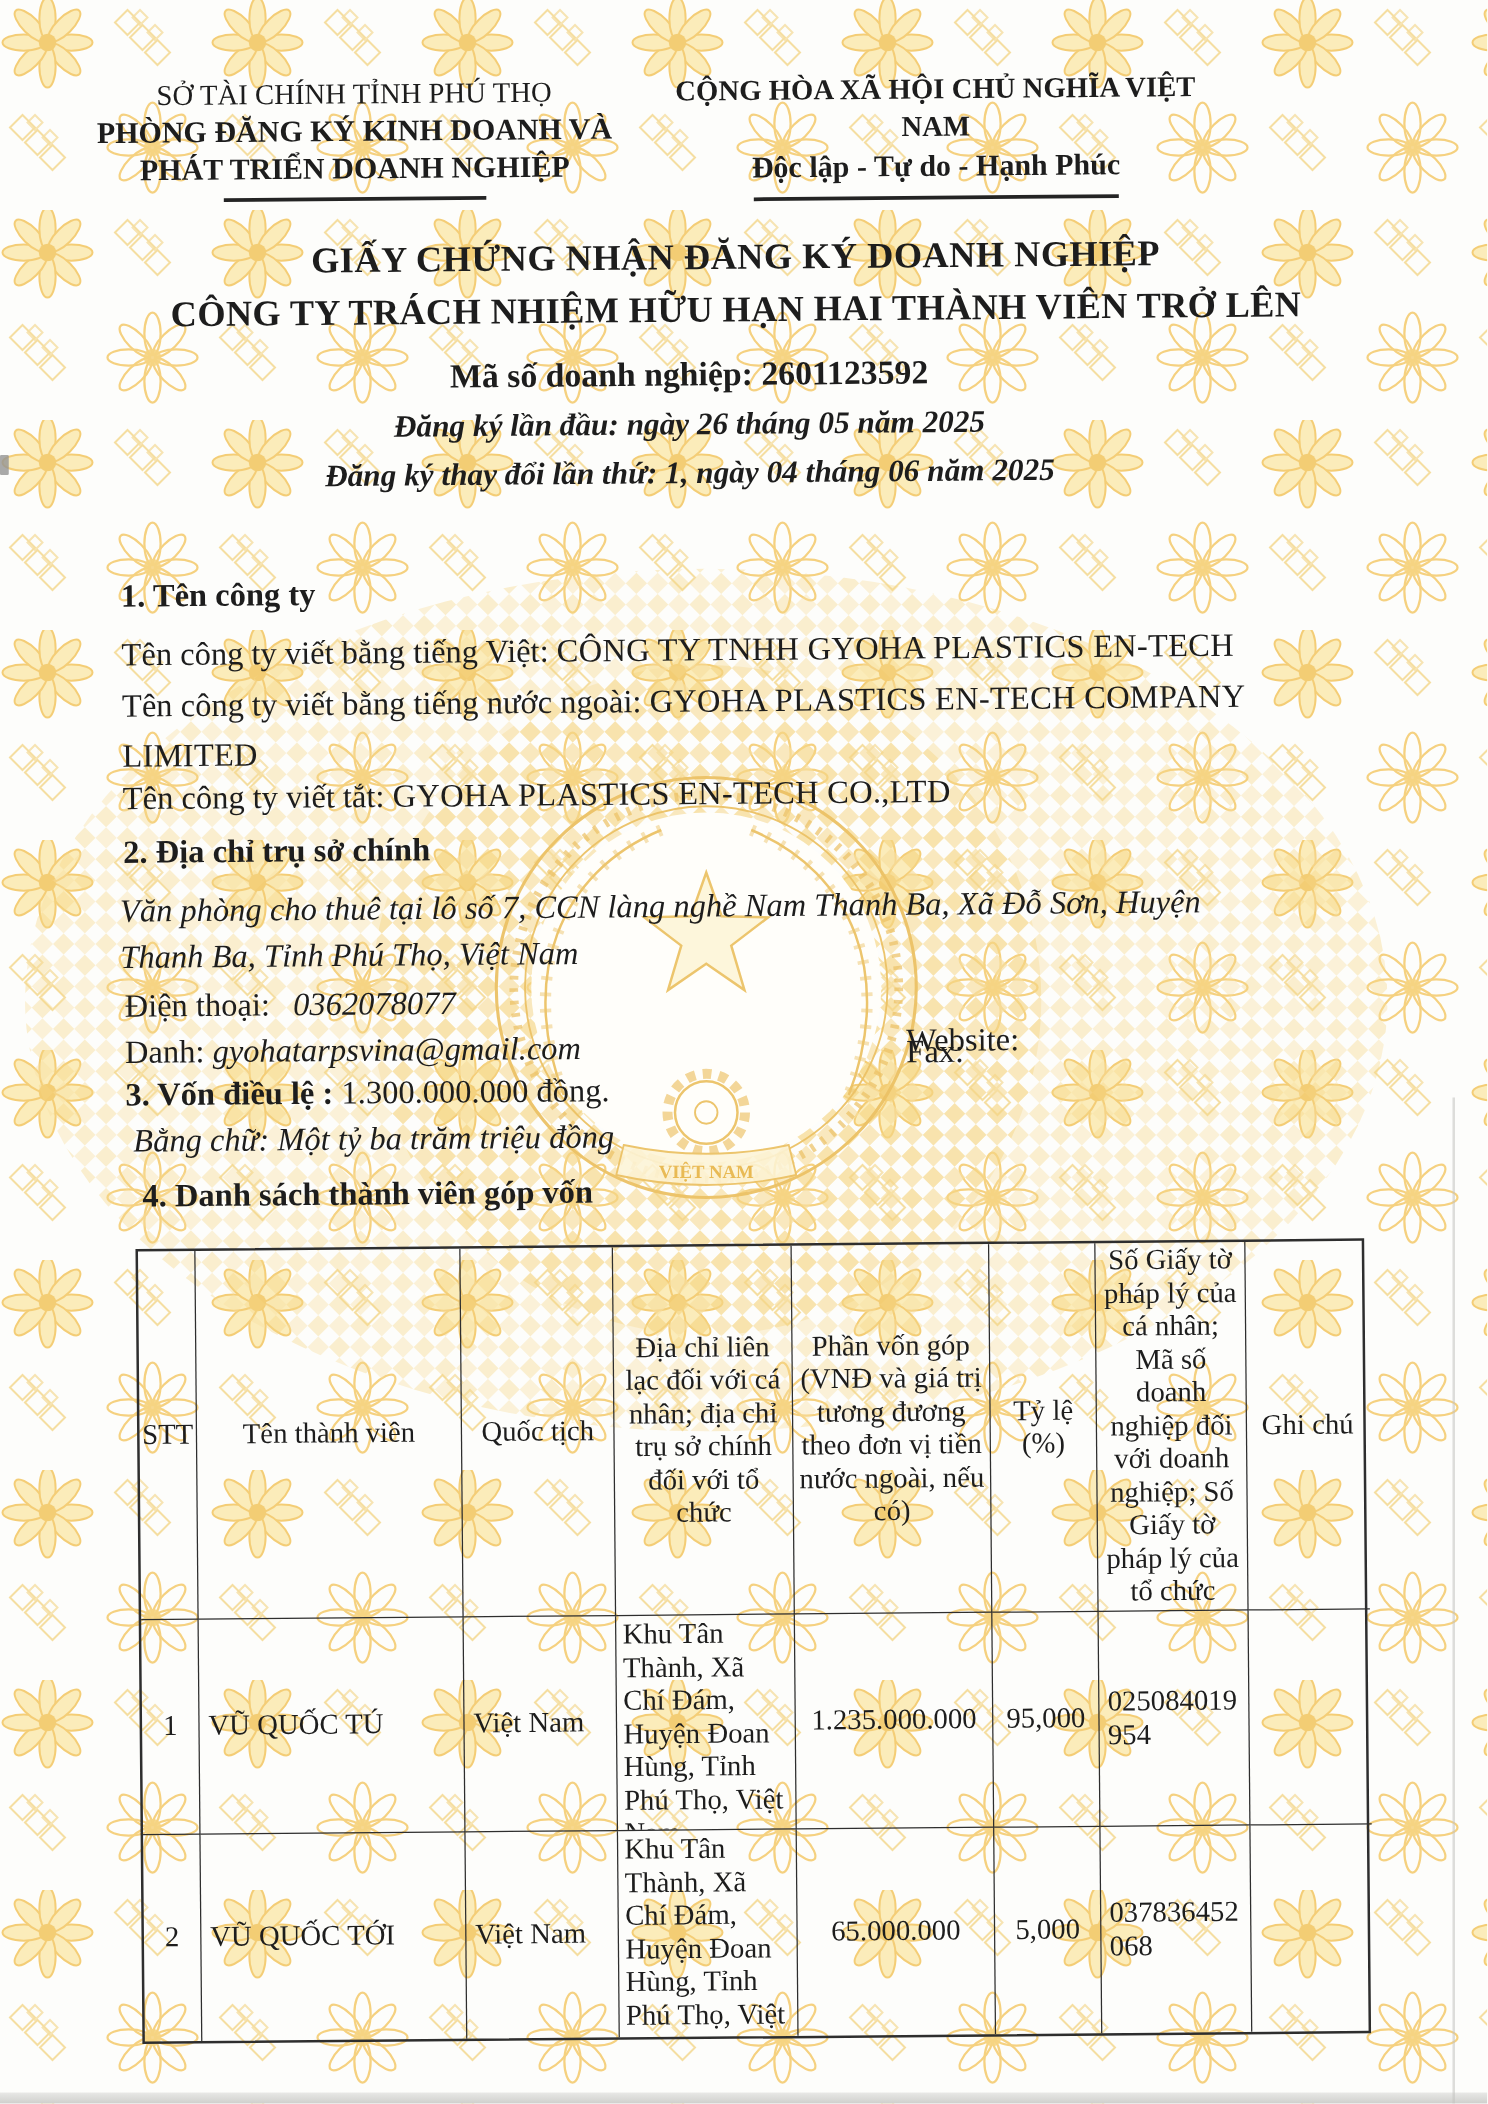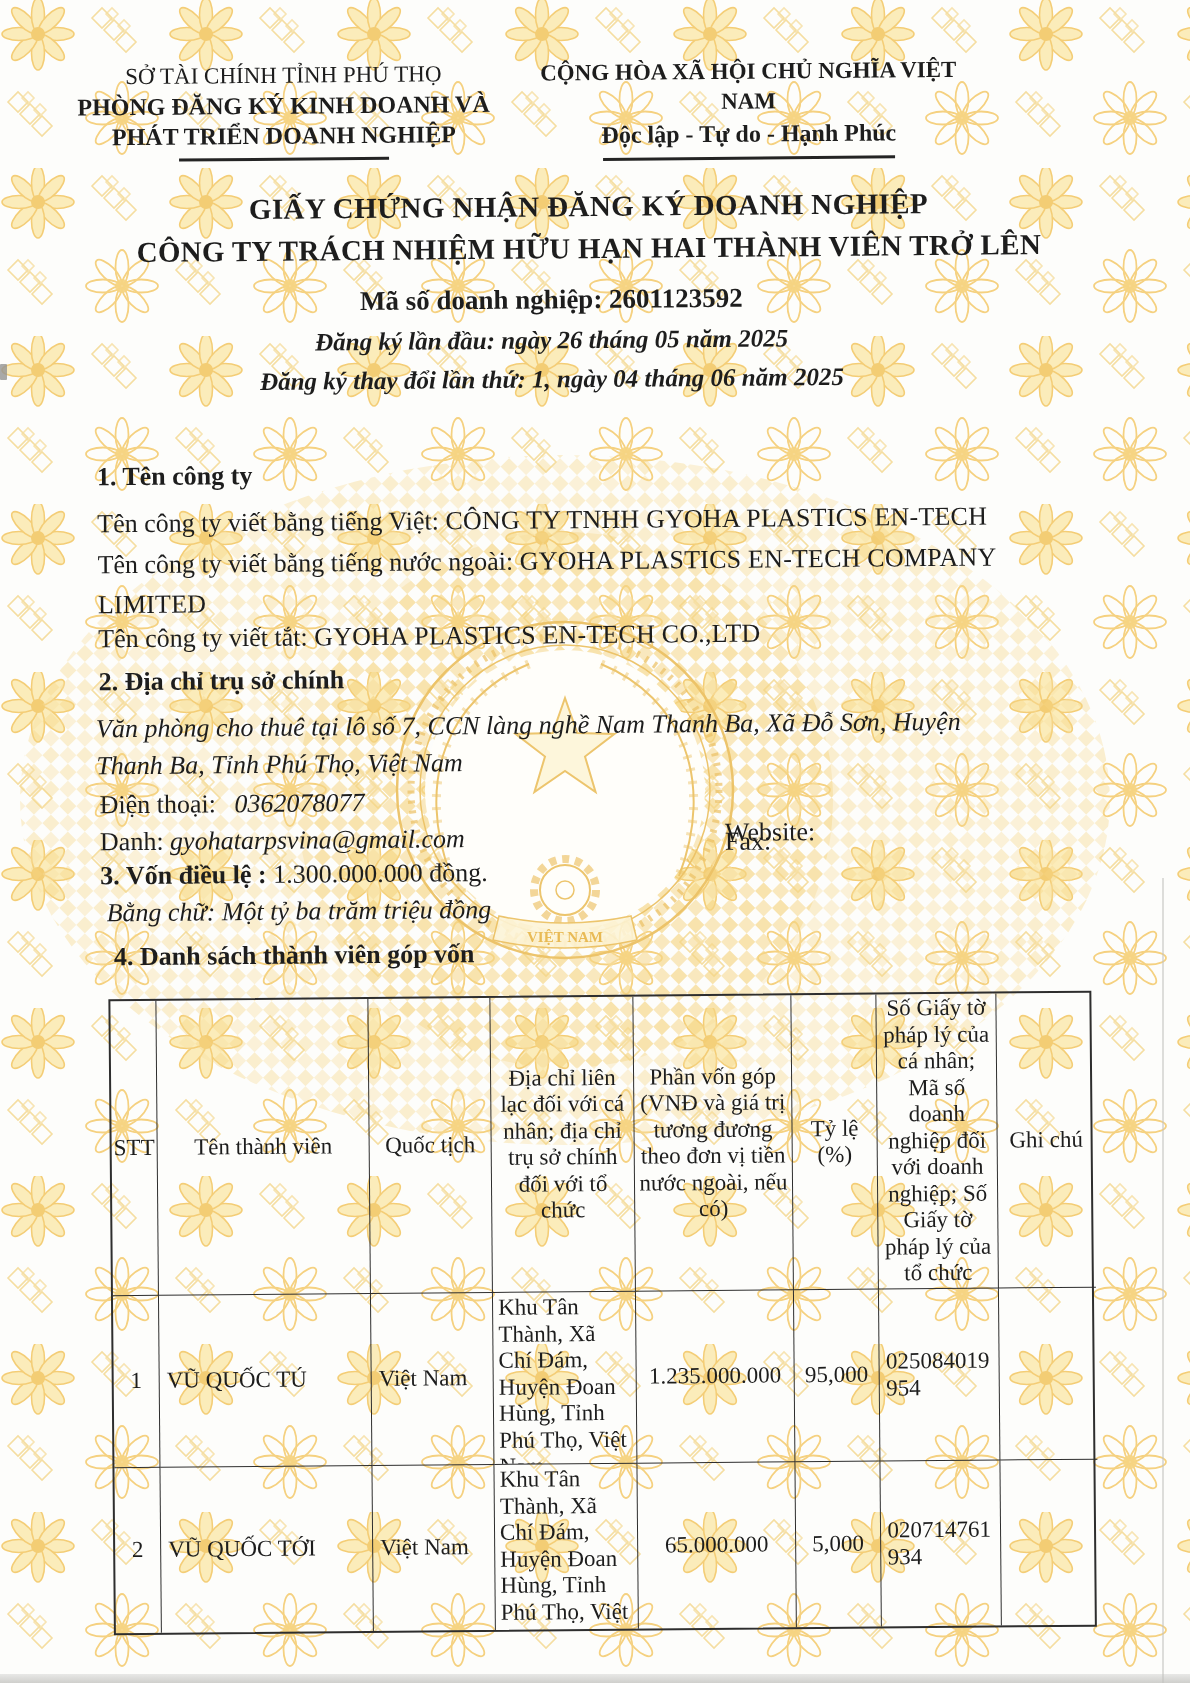--- a/index.html
+++ b/index.html
@@ -236,21 +236,21 @@
         </div>
       <div class="cell last-col"></div>
 
       <div class="cell last-row">2</div>
       <div class="cell left last-row">VŨ QUỐC TỚI</div>
       <div class="cell left last-row">Việt Nam</div>
       <div class="cell topleft last-row">Khu Tân Thành, Xã Chí Đám, Huyện Đoan Hùng, Tỉnh Phú Thọ, Việt Nam</div>
       <div class="cell last-row">65.000.000</div>
       <div class="cell last-row">5,000</div>
       <div class="cell last-row">
-          <div class="idnum">020714761934</div>
+          <div class="idnum">037836452068</div>
         </div>
       <div class="cell last-col last-row"></div>
     </div>
 
   </div>
 
   <div class="scan-bottom"></div>
   <div class="scan-right"></div>
   <div class="scan-dash"></div>
 

